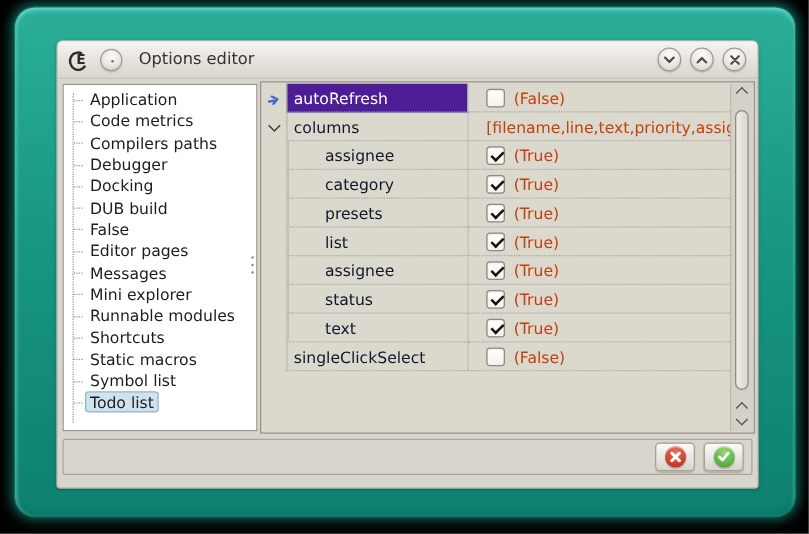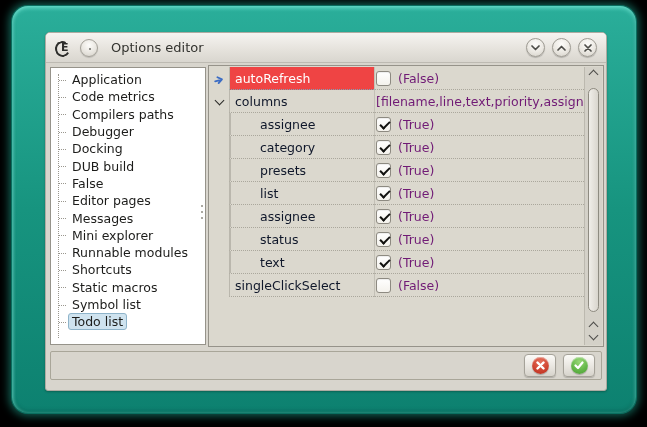--- a/index.html
+++ b/index.html
@@ -62,23 +62,23 @@
   
   .grid{position:absolute;left:162px;top:32px;width:396px;height:282px;background:#dbd8ce;
         border:1px solid #96938a;box-sizing:border-box;overflow:hidden;}
   .rows{position:absolute;left:0;top:1px;right:19px;}
   .row{display:flex;height:23px;align-items:stretch;}
   .gutter{width:20px;flex:0 0 auto;display:flex;align-items:center;justify-content:center;}
   .name{width:145px;flex:0 0 auto;display:flex;align-items:center;padding-left:5px;box-sizing:border-box;
         font-size:12.5px;color:#0f172a;border-left:1px solid #bab7ad;border-bottom:1px dotted #aaa79c;
         white-space:nowrap;overflow:hidden;}
   .row.child .name{padding-left:30px;box-shadow:inset 14px 0 0 -13px #bab7ad;}
-  .row.selected .name{background:#ef4444;color:#fff;border-bottom-color:#7fa3b5;}
-  .value{flex:1;display:flex;align-items:center;padding-left:1px;box-sizing:border-box;
-         border-left:1px solid #c3c0b6;border-bottom:1px dotted #aaa79c;font-size:12.5px;color:#701a75;
+  .row.selected .name{background:#4c1d95;color:#fff;border-bottom-color:#7fa3b5;}
+  .value{flex:1;display:flex;align-items:center;padding-left:14px;box-sizing:border-box;
+         border-left:1px solid #c3c0b6;border-bottom:1px dotted #aaa79c;font-size:12.5px;color:#c2410c;
          white-space:nowrap;overflow:hidden;}
   .checkbox{position:relative;width:15px;height:15px;margin-right:7px;flex:0 0 auto;border-radius:3px;
             background:linear-gradient(180deg,#ffffff,#f4f2ec);border:1px solid #8d8a81;box-sizing:border-box;
             box-shadow:inset 0 1px 1px rgba(0,0,0,.07);}
   .checkbox.checked::after{content:"";position:absolute;left:2.5px;top:3px;width:8px;height:4px;
             border-left:2px solid #121210;border-bottom:2px solid #121210;transform:rotate(-45deg);}
   .vtext{white-space:nowrap;}
   
   .chev-expanded{width:6px;height:6px;border-right:1.8px solid #2a2a27;border-bottom:1.8px solid #2a2a27;
                  transform:rotate(45deg);margin-top:-3px;}

